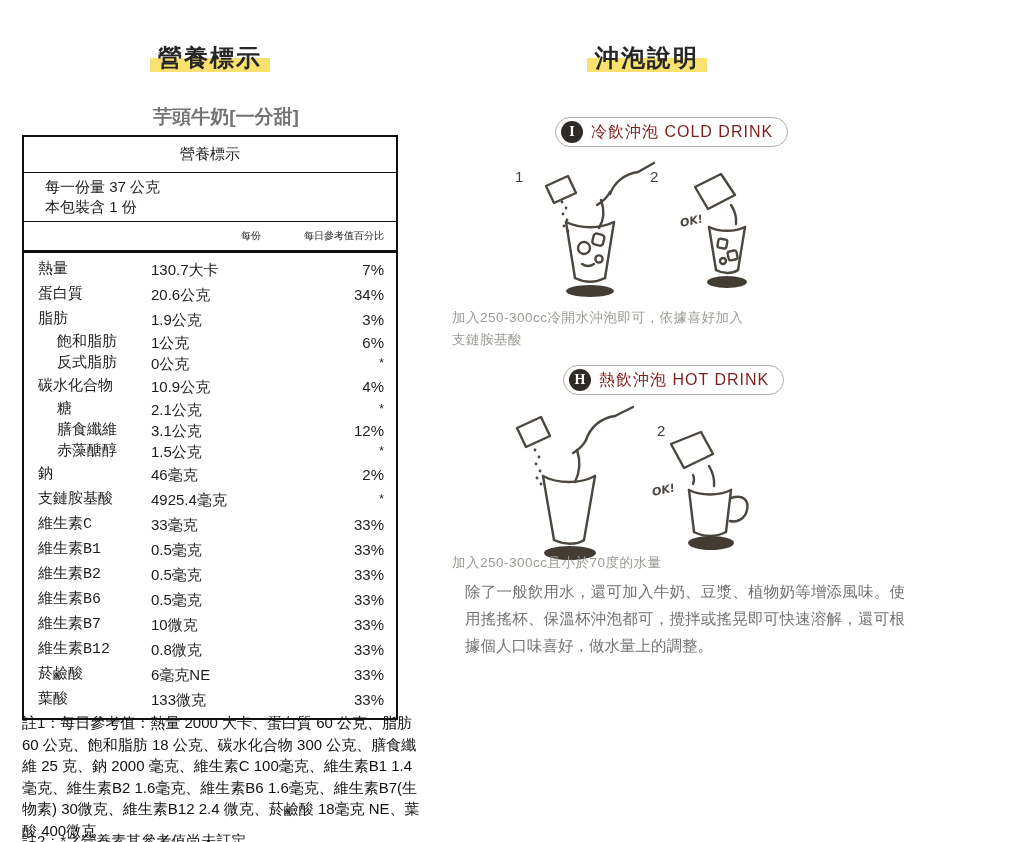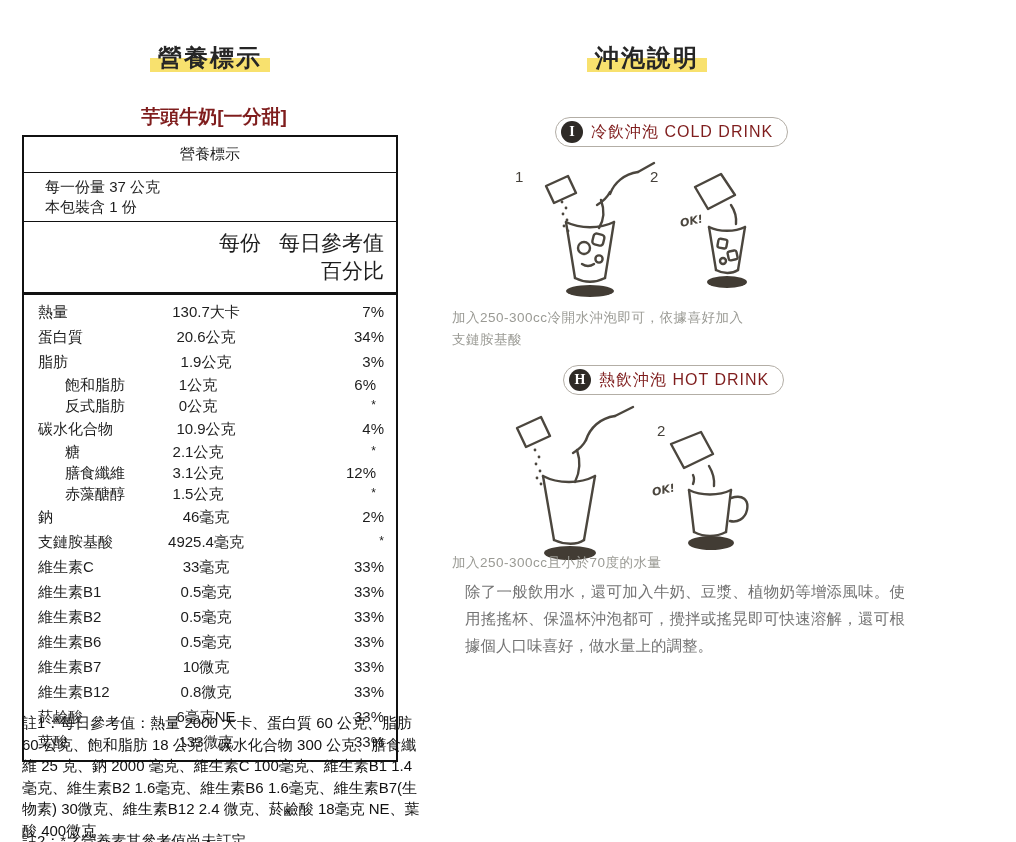--- a/index.html
+++ b/index.html
@@ -3,34 +3,34 @@
 <meta charset="utf-8">
 <style>
   html,body{margin:0;padding:0;background:#ffffff;}
   body{font-family:"Liberation Sans","DejaVu Sans",sans-serif;color:#1d1d1d;}
   #canvas{position:relative;width:1016px;height:842px;background:#fff;overflow:hidden;margin-top:12px;}
 
   
   .left-col{position:absolute;left:0;top:0;width:440px;}
   .page-title{position:absolute;top:30px;width:420px;text-align:center;font-size:24px;font-weight:bold;color:#262626;letter-spacing:2px;}
   .hl{background:linear-gradient(to bottom,transparent 50%,var(--yellow) 50%,var(--yellow) 98%,transparent 98%);padding:0 8px 2px 8px;}
-  .product-title{position:absolute;left:4px;top:92px;width:420px;text-align:center;font-size:19px;font-weight:bold;color:#7f1d1d;}
+  .product-title{position:absolute;left:16px;top:92px;width:420px;text-align:center;font-size:19px;font-weight:bold;color:#737373;}
 
   .ntable{position:absolute;left:22px;top:123px;width:376px;border:2px solid #111;background:#fff;box-sizing:border-box;}
   .ntable .t-head{padding:8px 0;text-align:center;font-size:15px;border-bottom:1px solid #111;}
   .ntable .t-serving{padding:4px 21px;font-size:15px;line-height:20px;border-bottom:1px solid #111;}
-  .colhead{display:grid;grid-template-columns:1fr 110px 135px;padding:7px 0;border-bottom:3px solid #111;font-size:21px;}
+  .colhead{display:grid;grid-template-columns:1fr 110px 135px;padding:7px 0;border-bottom:3px solid #111;font-size:10px;}
   .colhead .c2{text-align:right;}
   .colhead .c3{text-align:right;padding-right:12px;}
   .rows{padding:4px 0 6px 0;}
   .nrow{display:grid;grid-template-columns:1fr 110px 135px;font-size:15px;line-height:19px;padding:3px 0;}
-  .nrow.sub{padding:1px 8px;}
-  .nrow .n-name{padding-left:14px;}
+  .nrow.sub{padding:1px 0;}
+  .nrow .n-name{padding-left:14px;font-family:Liberation Mono, monospace;}
   .nrow.sub .n-name{padding-left:33px;}
-  .nrow .n-val{text-align:center;}
+  .nrow .n-val{text-align:left;}
   .nrow .n-pct{text-align:right;padding-right:12px;}
   .nrow .n-pct.ast{font-size:12px;vertical-align:super;line-height:19px;}
 
   .note{position:absolute;left:22px;width:400px;font-size:15px;line-height:21.5px;color:#111;}
   .note1{top:700px;}
   .note2{top:818px;}
 
   
   .right-col{position:absolute;left:452px;top:0;width:546px;height:806px;}
   .r-title{position:absolute;left:0;top:30px;width:390px;text-align:center;font-size:24px;font-weight:bold;color:#262626;letter-spacing:2px;}

